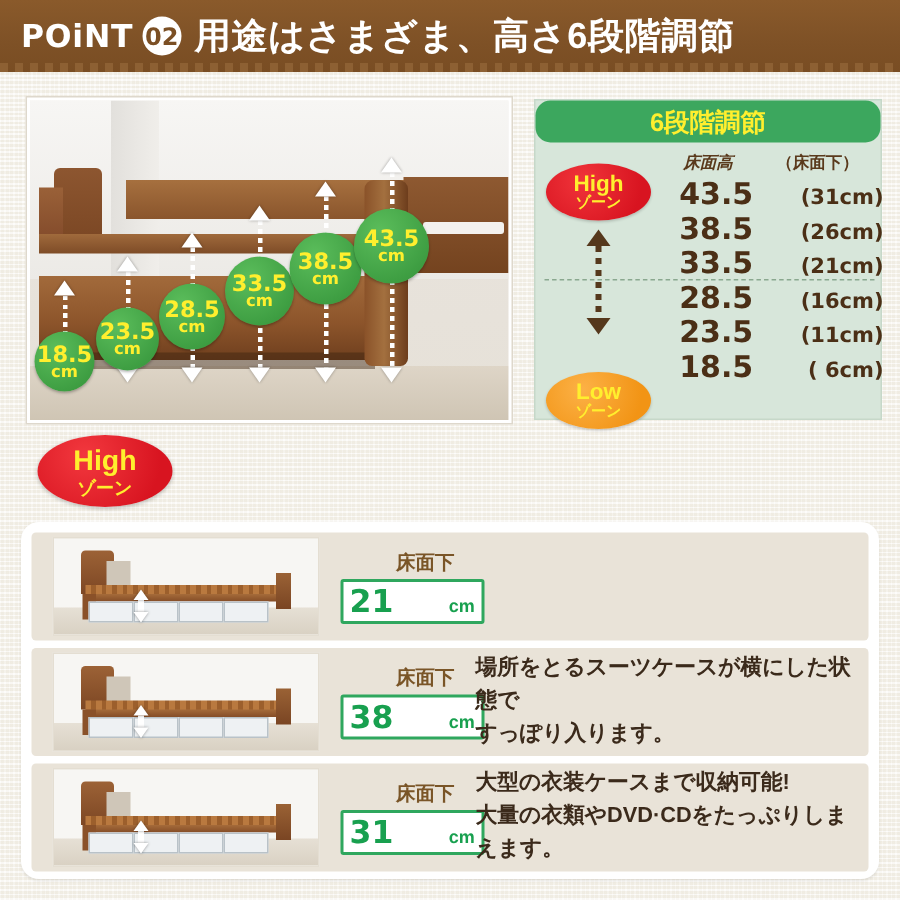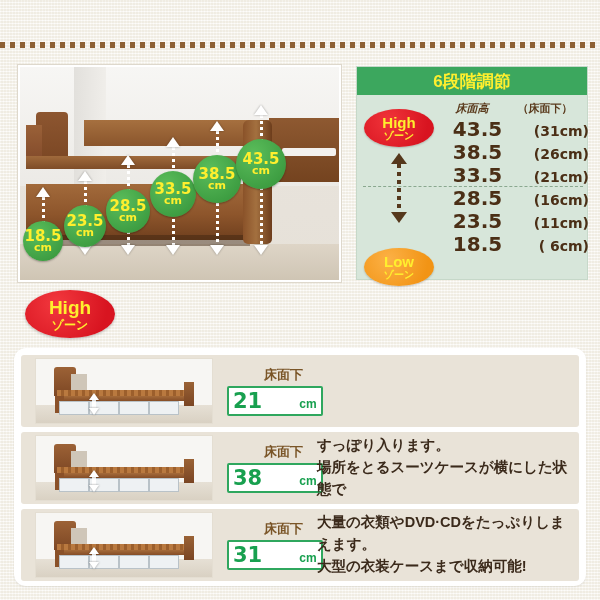--- a/index.html
+++ b/index.html
@@ -96,21 +96,21 @@
   .cal-bubble .num{font-size:15px;}
   .cal-bubble .unit{font-size:11px;}
 
   
   .table-panel{
     position:absolute;left:356px;top:66px;width:232px;height:214px;
     background:#d7e6da;border:1px solid #c6d8c9;box-sizing:border-box;
   }
   .tp-head{
     height:28px;background:#3ca75e;display:flex;align-items:center;justify-content:center;
-    color:#ffef2e;font-weight:bold;font-size:17px;
+    color:#ffef2e;font-weight:bold;font-size:17px;border-radius:10px;
   }
   .tp-body{position:relative;height:185px;}
   .tp-cols{
     position:absolute;left:84px;top:6px;width:146px;
     display:flex;color:#5a3a1c;font-weight:bold;font-size:11px;
   }
   .tp-cols .c1{width:62px;text-align:center;font-style:italic;}
   .tp-cols .c2{width:84px;text-align:center;}
   .tp-rows{position:absolute;left:84px;top:22px;width:148px;}
   .tp-row{display:flex;align-items:baseline;height:23px;}
@@ -200,20 +200,25 @@
   .rm-num{color:#18a04f;font-weight:bold;font-size:21px;font-family:"DejaVu Sans",sans-serif;}
   .rm-unit{color:#18a04f;font-weight:bold;font-size:12px;margin-left:1px;}
 
   .row-text{margin-left:14px;color:#3b2a1b;font-weight:bold;font-size:14.5px;line-height:1.5;}
 </style>
 </head>
 <body>
 
 <div class="page">
 
+  <div class="header">
+    <span class="hdr-point">POiNT</span>
+    <span class="hdr-badge">02</span>
+    <span class="hdr-title">用途はさまざま、高さ6段階調節</span>
+  </div>
   <div class="hdr-dots"></div>
 
   <div class="photo-wrap">
     <div class="photo">
       <div class="ph-wall"></div>
       <div class="ph-wallpanel"></div>
       <div class="ph-floor"></div>
       <div class="ph-topdeck"></div>
       <div class="ph-headboard"></div>
       <div class="ph-headboard2"></div>
@@ -389,22 +394,22 @@
               <div class="rpa-up"></div>
               <div class="rpa-line"></div>
               <div class="rpa-dn"></div>
             </div>
           </div>
           <div class="row-meas"><div class="rm-label">床面下</div><div class="rm-box">
               <span class="rm-num">38</span>
               <span class="rm-unit">cm</span>
             </div></div>
           <div class="row-text">
+            <div>場所をとるスーツケースが横にした状態で</div>
             <div>すっぽり入ります。</div>
-            <div>場所をとるスーツケースが横にした状態で</div>
           </div>
         </div>
         <div class="row">
           <div class="row-photo">
             <div class="rp-wall"></div>
             <div class="rp-floor"></div>
             <div class="rp-head"></div>
             <div class="rp-head2"></div>
             <div class="rp-deck"></div>
             <div class="rp-rail"></div>
@@ -418,20 +423,20 @@
               <div class="rpa-up"></div>
               <div class="rpa-line"></div>
               <div class="rpa-dn"></div>
             </div>
           </div>
           <div class="row-meas"><div class="rm-label">床面下</div><div class="rm-box">
               <span class="rm-num">31</span>
               <span class="rm-unit">cm</span>
             </div></div>
           <div class="row-text">
+            <div>大型の衣装ケースまで収納可能!</div>
             <div>大量の衣類やDVD·CDをたっぷりしまえます。</div>
-            <div>大型の衣装ケースまで収納可能!</div>
           </div>
         </div>
       </div>
   </div>
 
 </div>
 
 </body></html>

